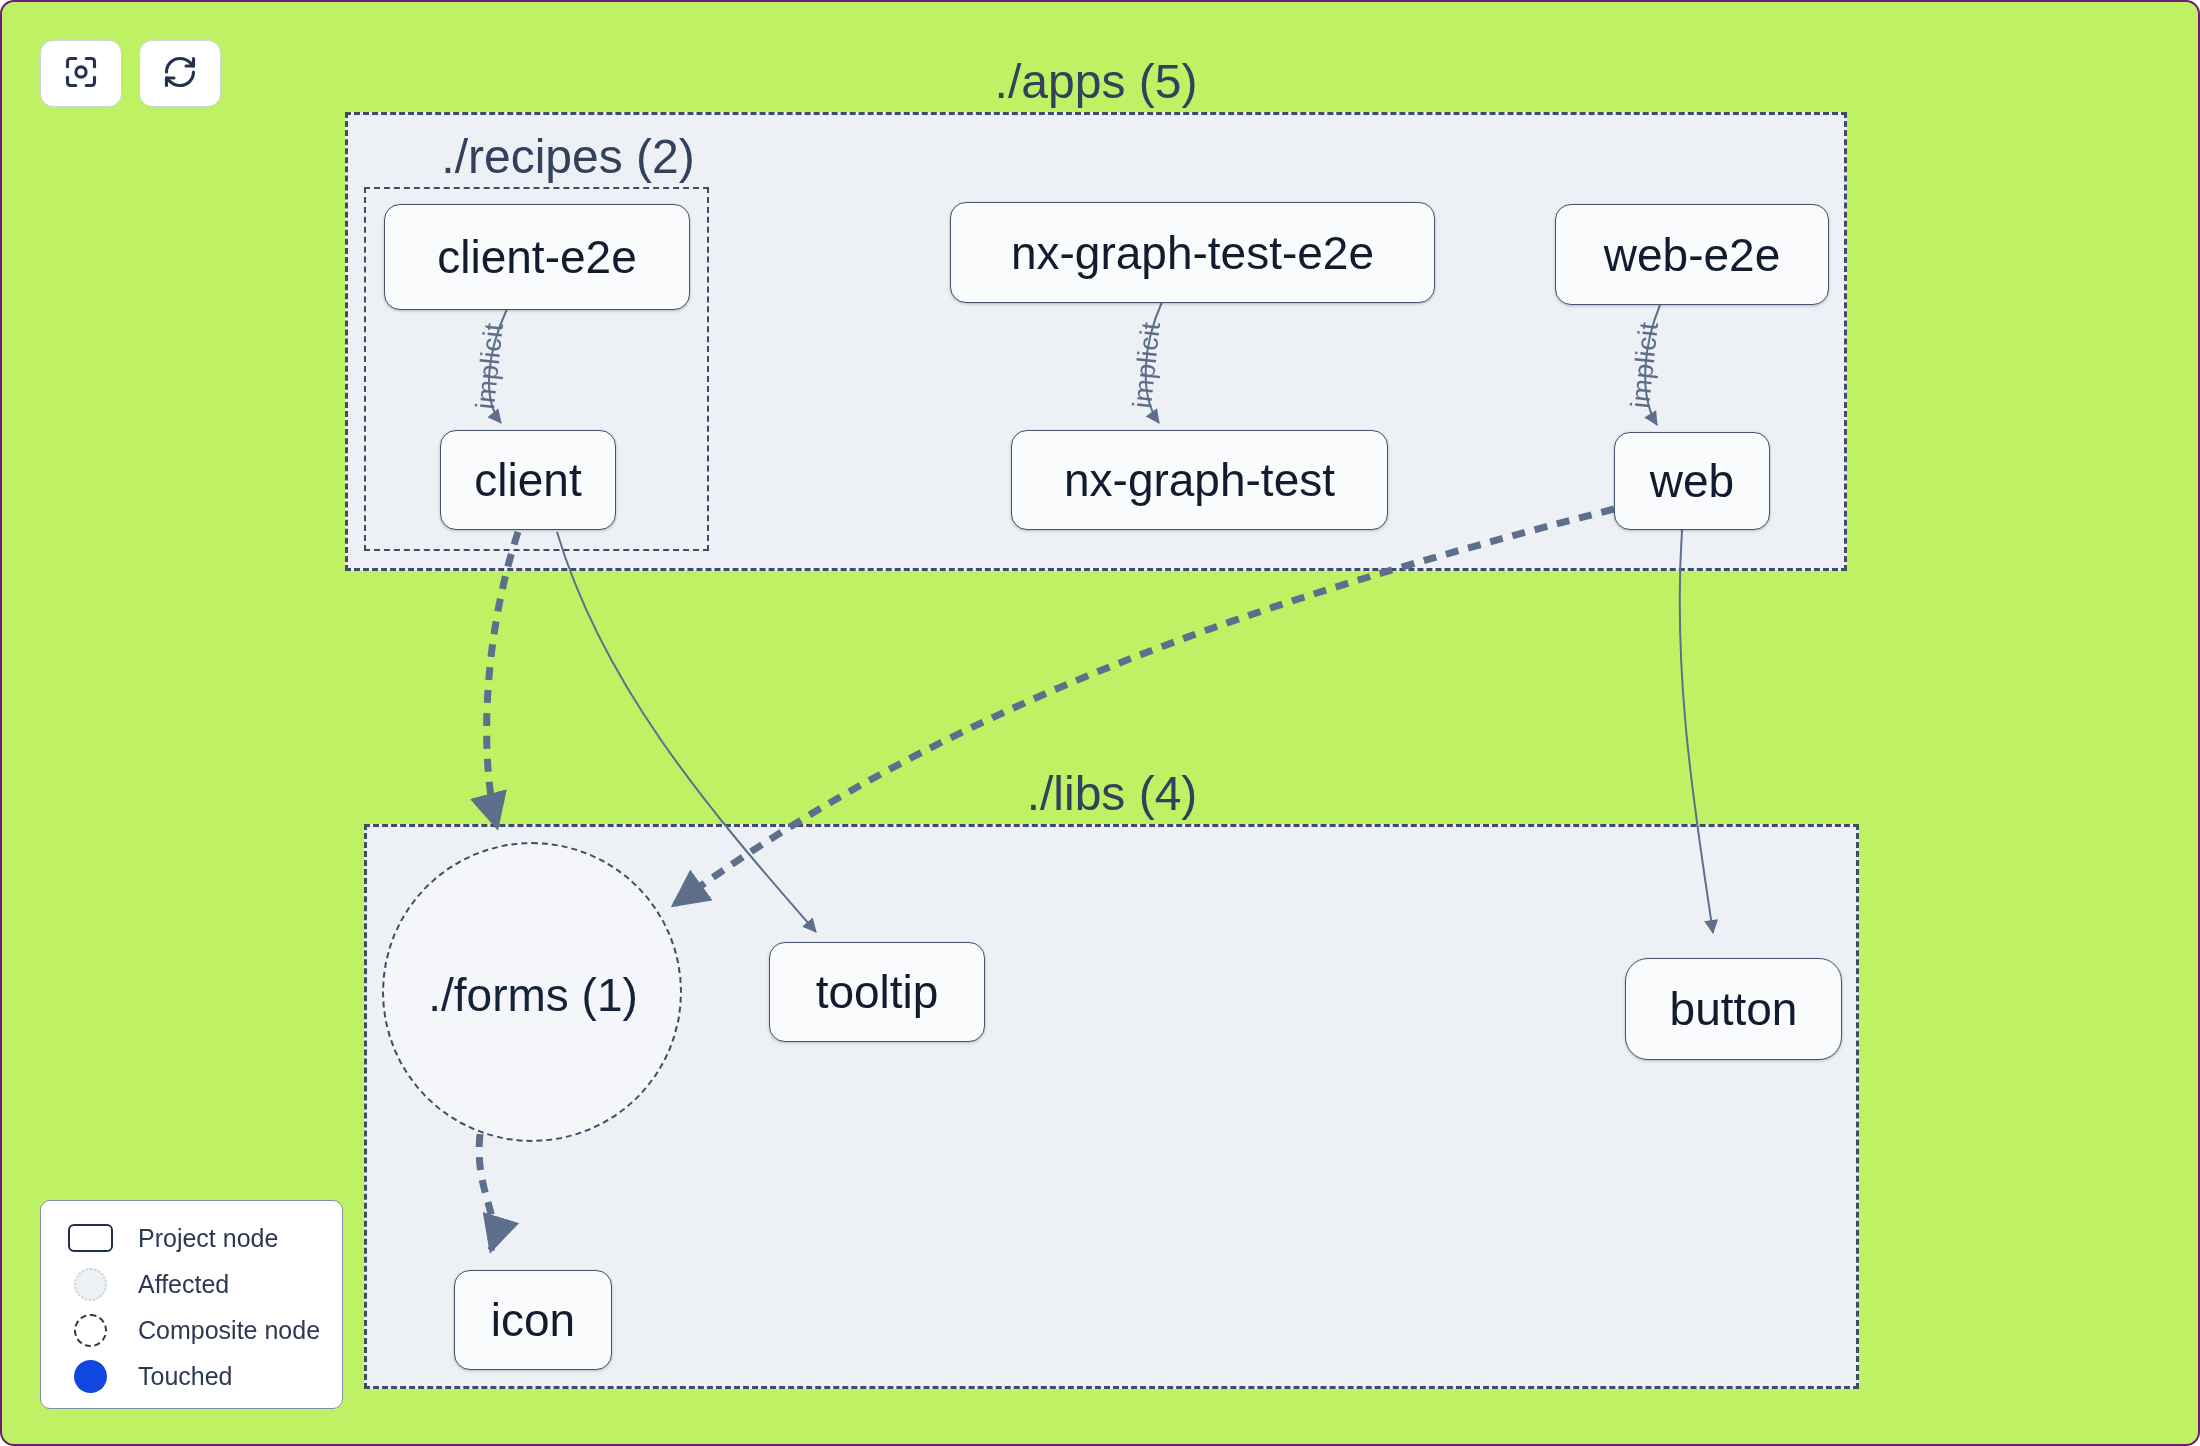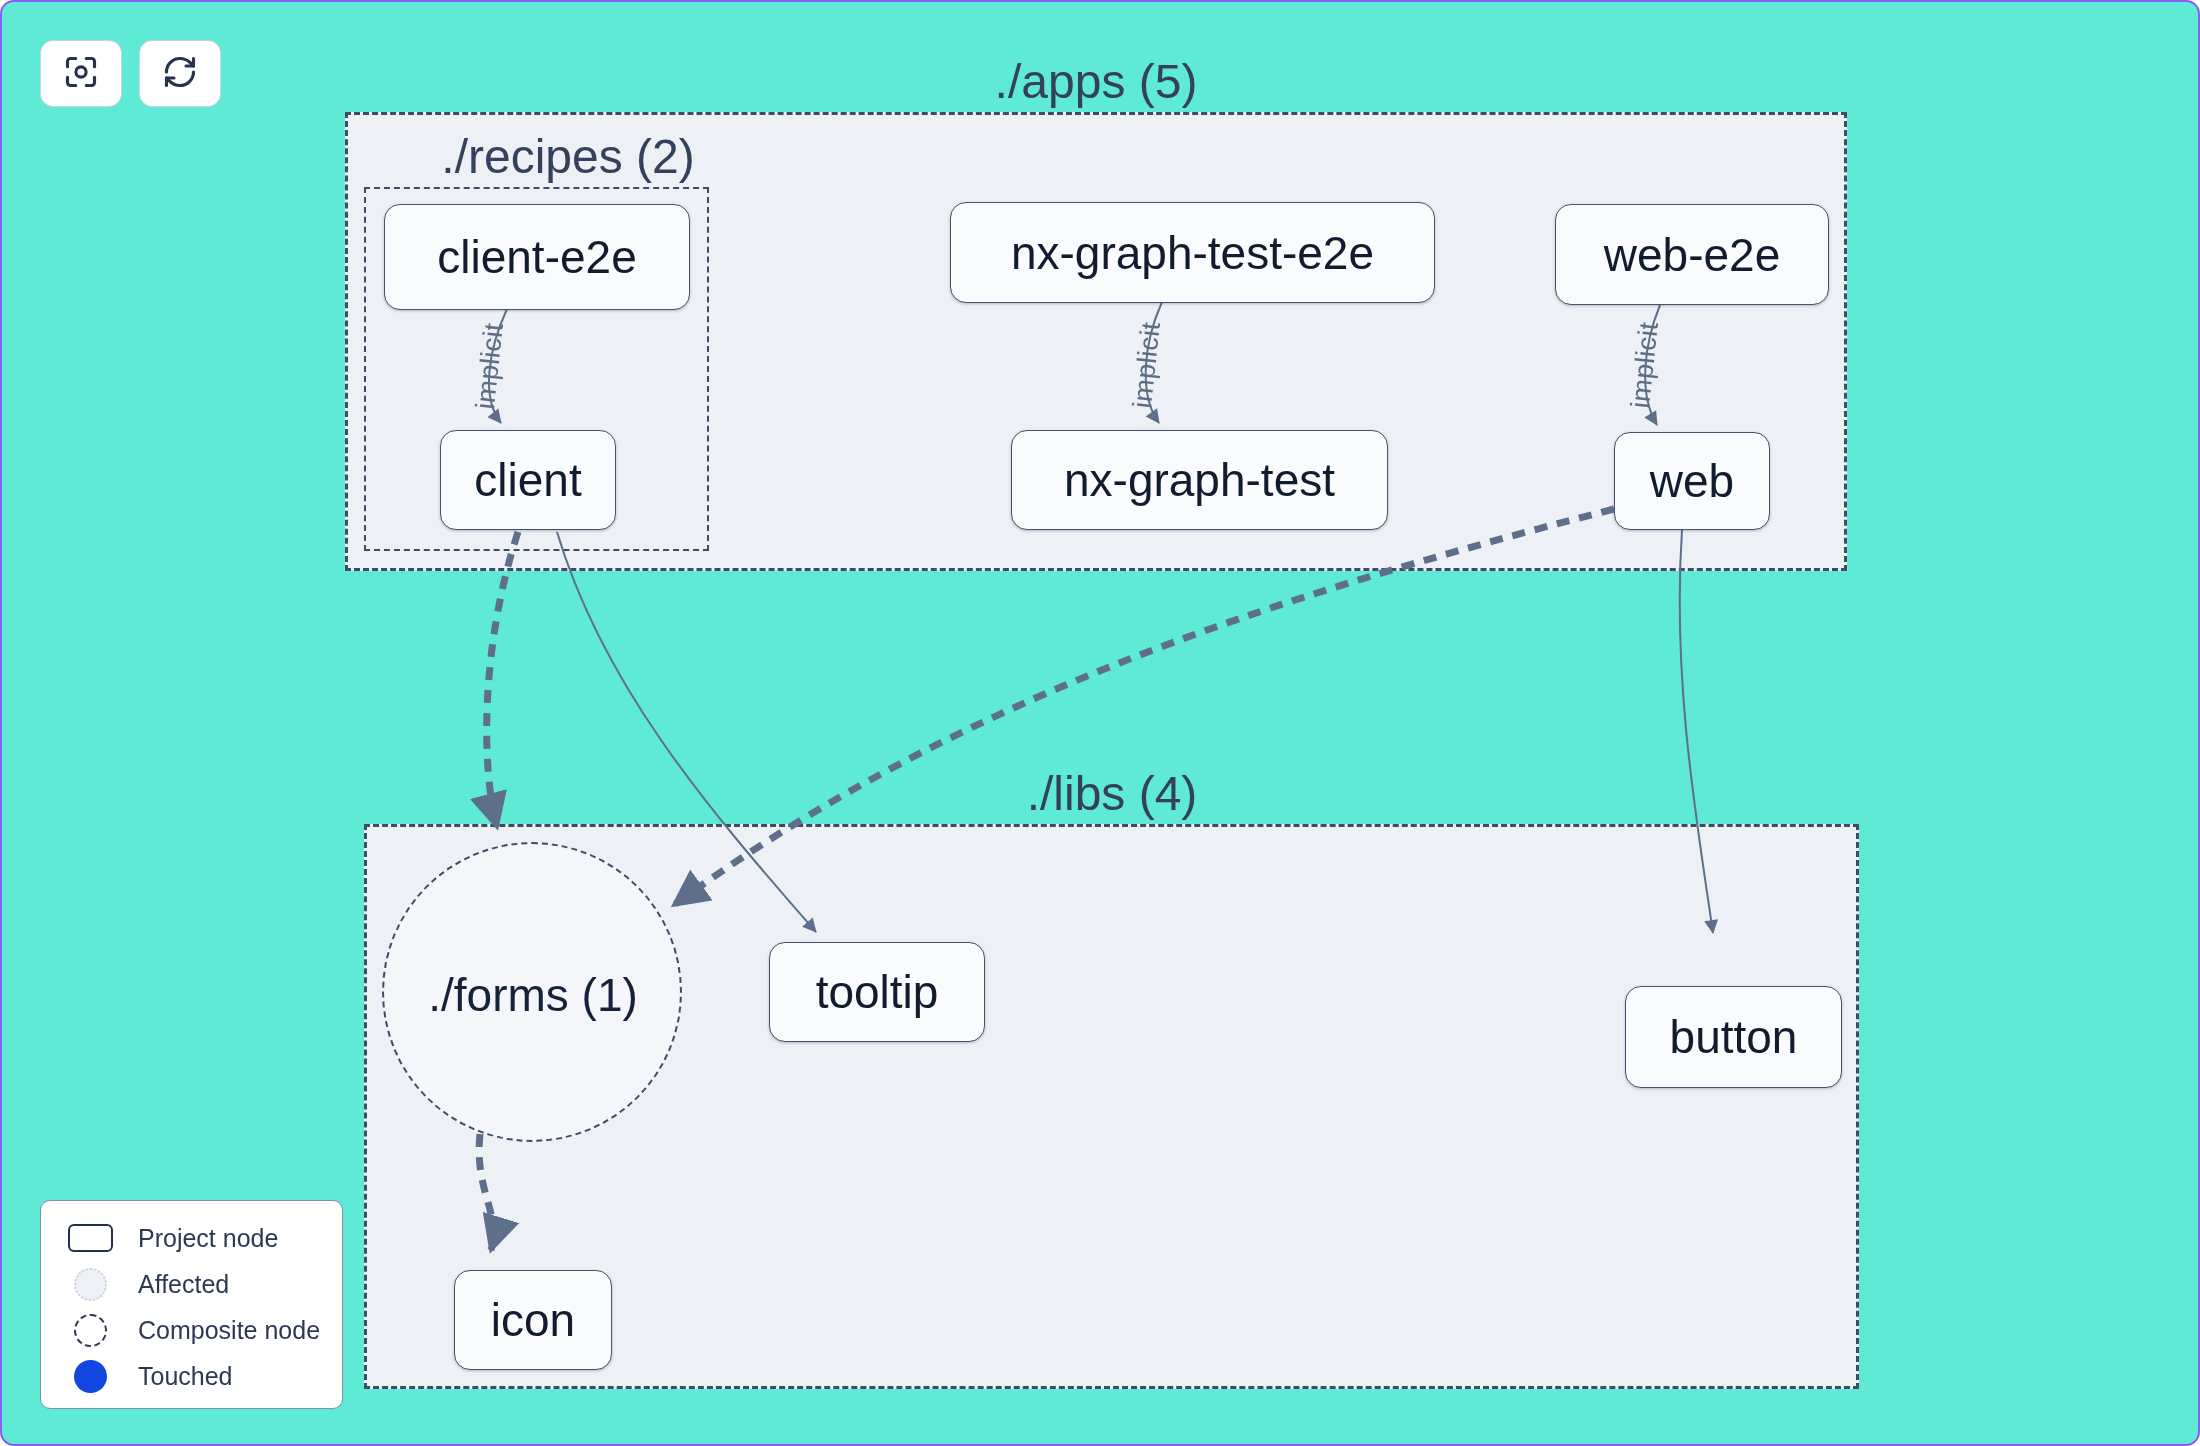--- a/index.html
+++ b/index.html
@@ -1,17 +1,17 @@
 <!DOCTYPE html>
 <html><head>
 <meta charset="utf-8">
 <style>
   html,body{margin:0;padding:0;background:#fff;}
-  .page{position:relative;width:2200px;height:1446px;background:#5eead4;
-        border:2px solid #8b5cf6;border-radius:14px;box-sizing:border-box;overflow:hidden;
+  .page{position:relative;width:2200px;height:1446px;background:#bef264;
+        border:2px solid #701a75;border-radius:14px;box-sizing:border-box;overflow:hidden;
         font-family:"Liberation Sans", sans-serif;}
   
   .box{position:absolute;border:3px dashed #3f4c66;background:#edf1f6;box-sizing:border-box;z-index:1;}
   .box.inner{background:transparent;border-width:2.5px;}
   .composite-circle{position:absolute;border:2.5px dashed #3f4c66;background:#f4f6fa;border-radius:50%;
         box-sizing:border-box;z-index:1;}
   .box-title{position:absolute;color:#33415c;font-size:48px;line-height:56px;white-space:nowrap;
         transform:translateX(-50%);z-index:3;}
   .circle-label{position:absolute;color:#16213a;font-size:46px;white-space:nowrap;
         transform:translate(-50%,-50%);z-index:3;}
@@ -75,21 +75,21 @@
   <div class="box-title" style="left:1110px;top:764px;">./libs (4)</div>
   <div class="circle-label" style="left:531px;top:993px;">./forms (1)</div>
 
   <div class="node" style="left:382px;top:202px;width:306px;height:106px;">client-e2e</div>
   <div class="node" style="left:948px;top:200px;width:485px;height:101px;">nx-graph-test-e2e</div>
   <div class="node" style="left:1553px;top:202px;width:274px;height:101px;">web-e2e</div>
   <div class="node" style="left:438px;top:428px;width:176px;height:100px;">client</div>
   <div class="node" style="left:1009px;top:428px;width:377px;height:100px;">nx-graph-test</div>
   <div class="node" style="left:1612px;top:430px;width:156px;height:98px;">web</div>
   <div class="node" style="left:767px;top:940px;width:216px;height:100px;">tooltip</div>
-  <div class="node" style="left:1623px;top:984px;width:217px;height:102px;">button</div>
+  <div class="node" style="left:1623px;top:956px;width:217px;height:102px;border-radius:23px;">button</div>
   <div class="node" style="left:452px;top:1268px;width:158px;height:100px;">icon</div>
 
   <div class="edge-label" style="left:488px;top:364px;">implicit</div>
   <div class="edge-label" style="left:1145px;top:363px;">implicit</div>
   <div class="edge-label" style="left:1643px;top:363px;">implicit</div>
 
   <div class="toolbar">
     <div class="tool-btn">
       <span>
         <svg width="36" height="36" viewBox="0 0 24 24">

